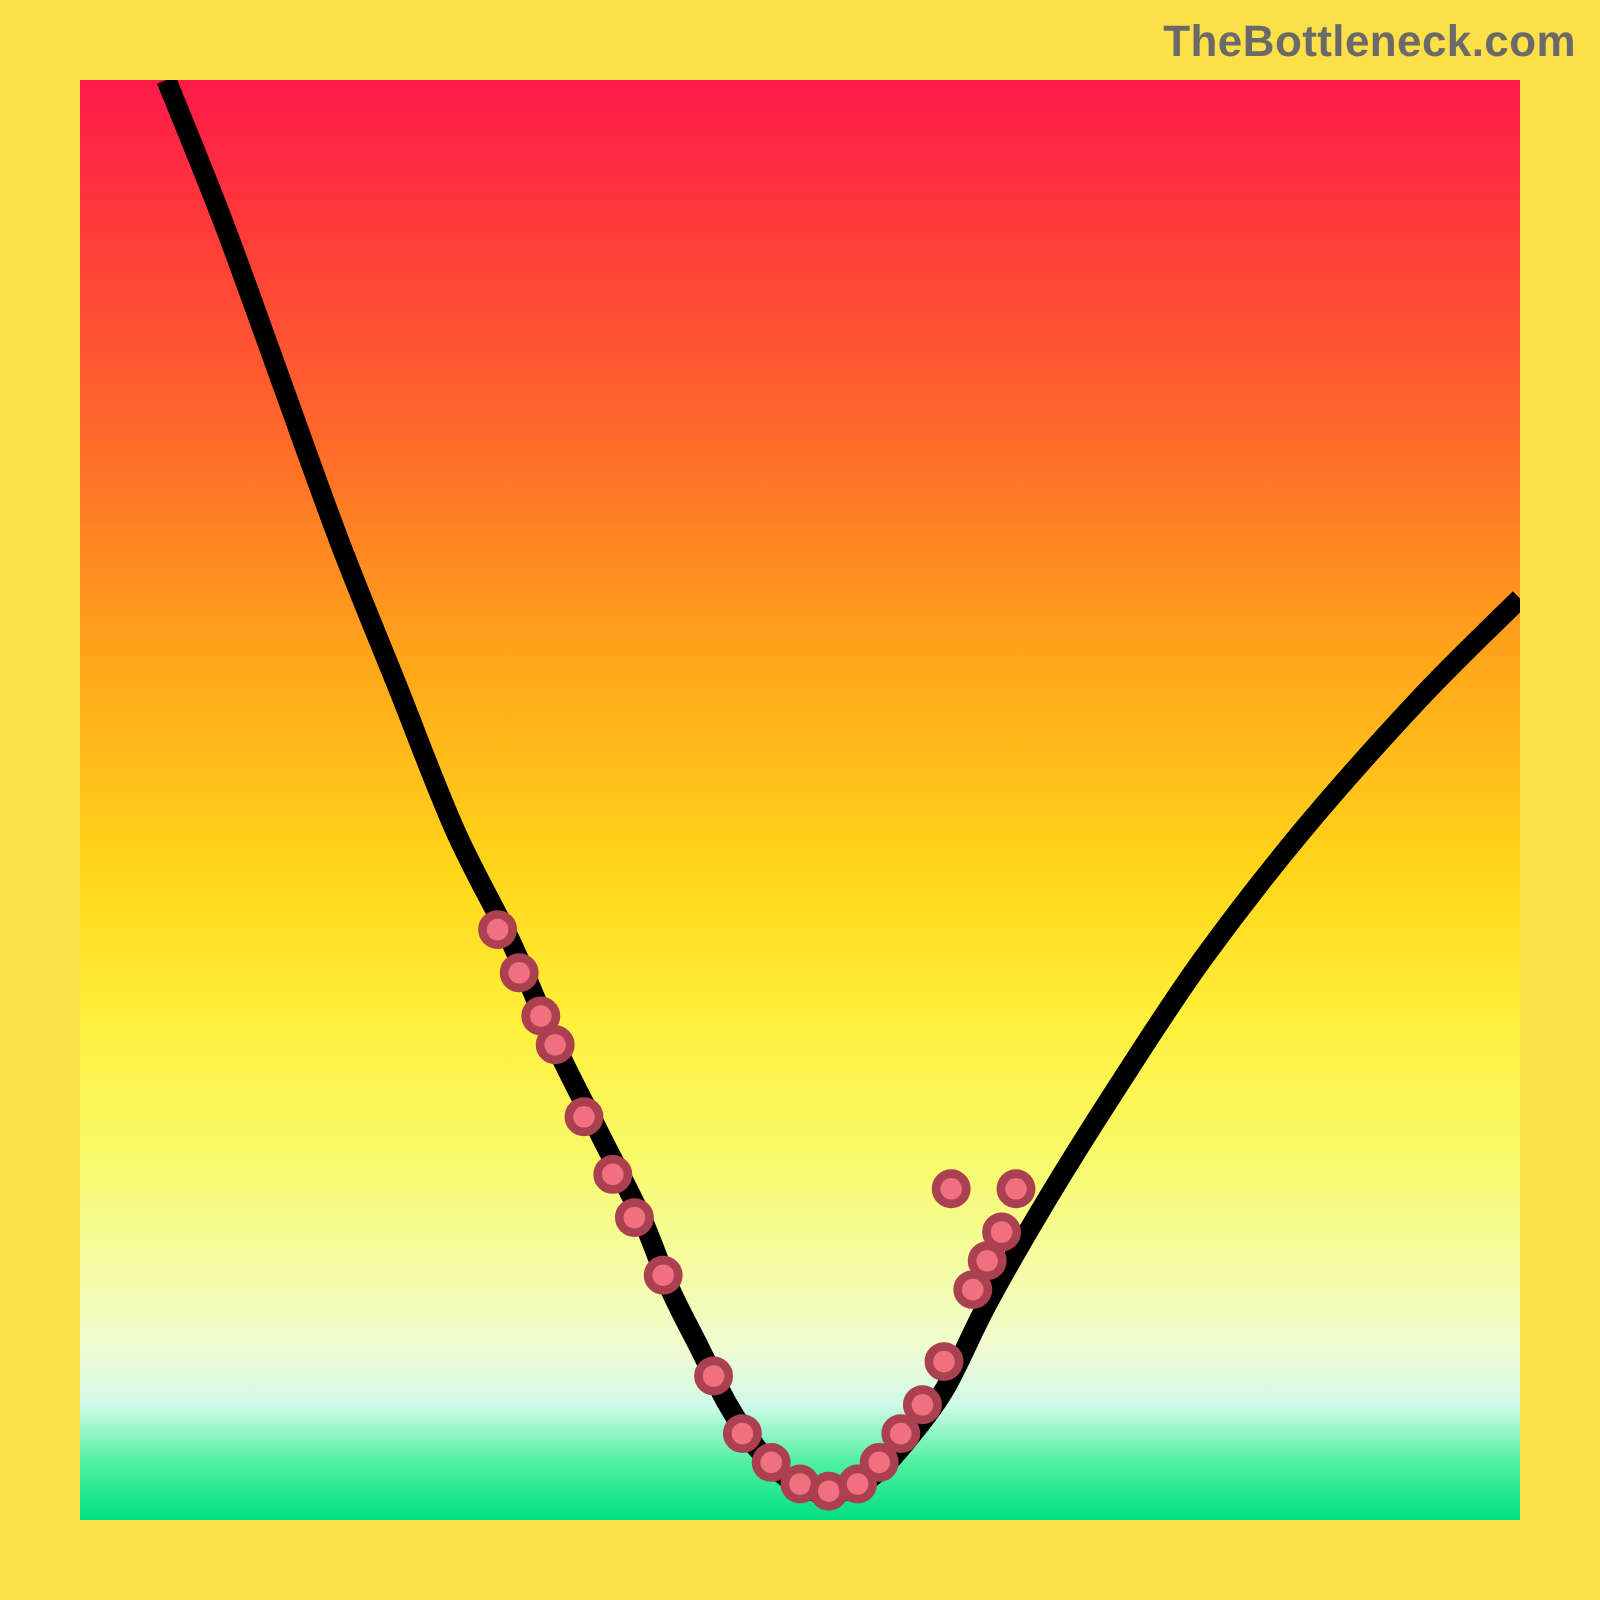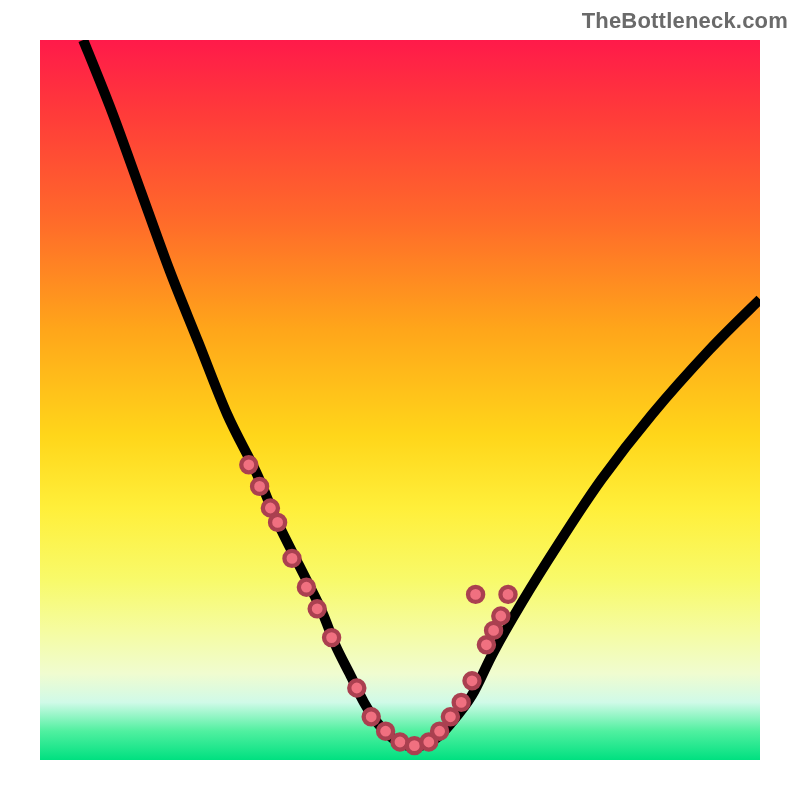--- a/index.html
+++ b/index.html
@@ -1,21 +1,21 @@
 <!DOCTYPE html>
 <html><head>
 <meta charset="utf-8">
 <style>
   * { margin: 0; padding: 0; box-sizing: border-box; }
   html, body { width: 800px; height: 800px; overflow: hidden; background: #000; }
   .chart-container {
     position: relative;
     width: 800px;
     height: 800px;
-    background: #ffffff;
+    background: #fde047;
   }
   .plot-area {
     position: absolute;
     left: 40px;
     top: 40px;
     width: 720px;
     height: 720px;
     background: linear-gradient(to bottom,
       #ff1a4a 0%,
       #ff3a3a 10%,

